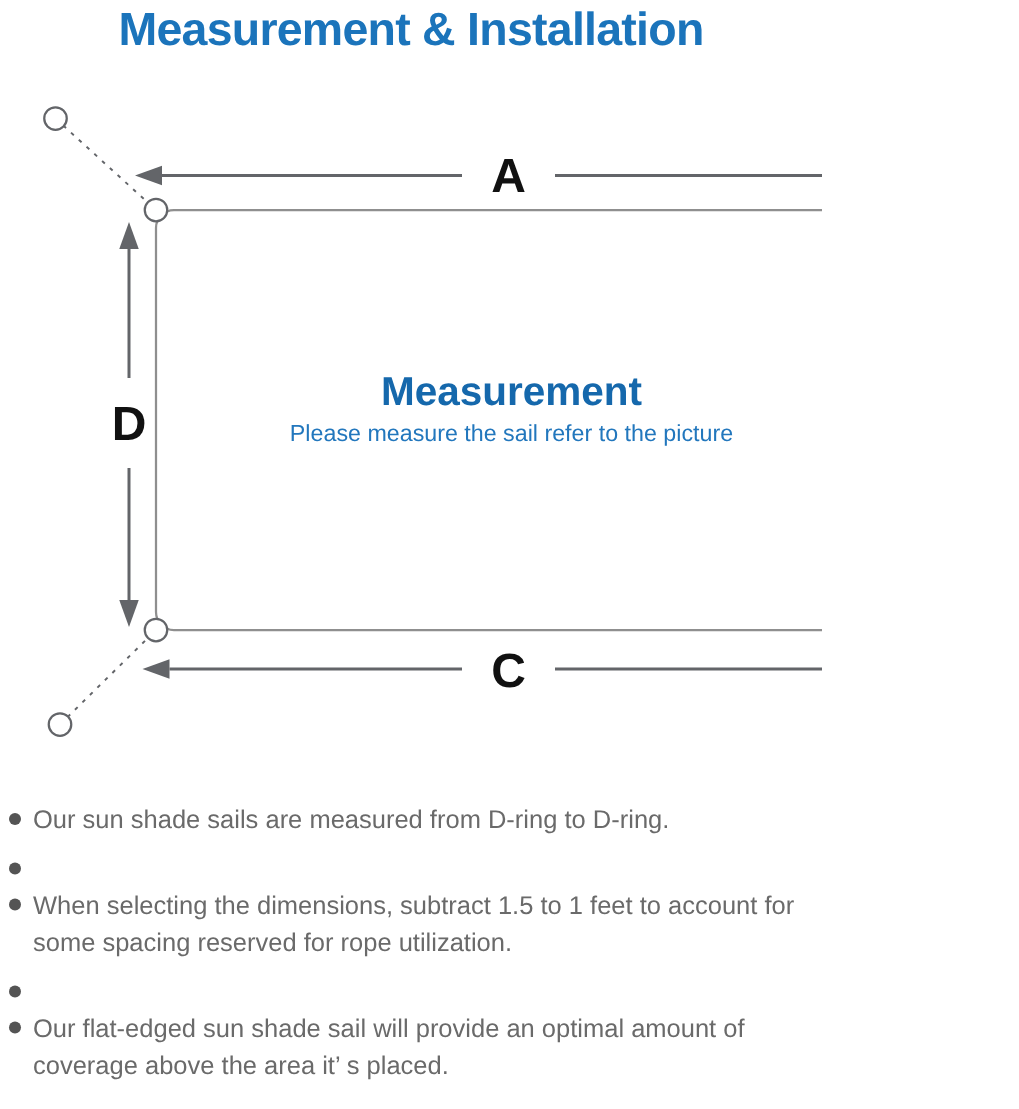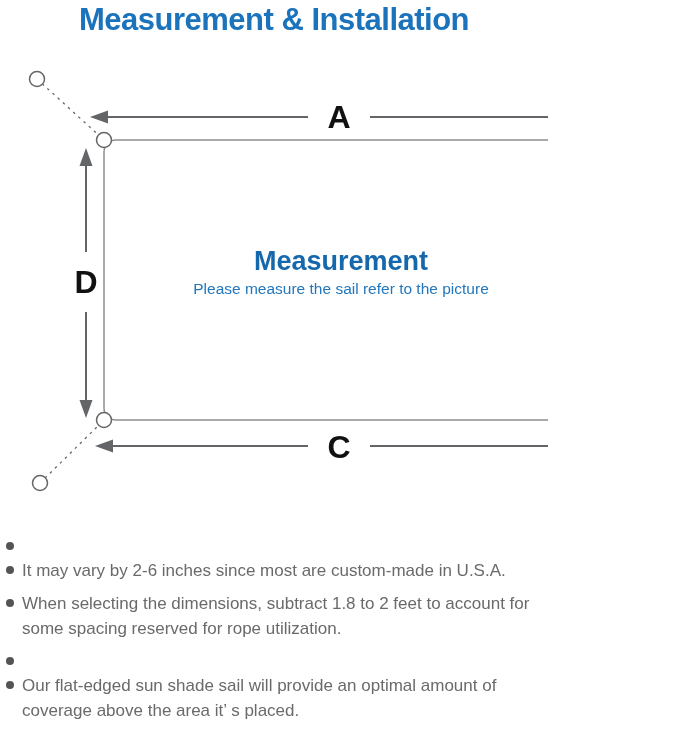--- a/index.html
+++ b/index.html
@@ -140,28 +140,28 @@
     </g>
     <text class="dim-label" x="593" y="233">B</text>
 
     <text class="center-heading" x="341" y="210">Measurement</text>
     <text class="center-sub" x="341" y="234">Please measure the sail refer to the picture</text>
   </svg>
 
   <ul class="notes-list">
     <li>
       <span class="bullet-dot"></span>
+      <span class="bullet-text">Our sun shade sails are measured from D-ring to D-ring.</span>
     </li>
     <li>
       <span class="bullet-dot"></span>
-      <span class="bullet-text">It may vary by 2-6 inches since most are custom-made in U.S.A.</span>
     </li>
     <li>
       <span class="bullet-dot"></span>
-      <span class="bullet-text">When selecting the dimensions, subtract 1.8 to 2 feet to account for some spacing reserved for rope utilization.</span>
+      <span class="bullet-text">When selecting the dimensions, subtract 1.5 to 1 feet to account for some spacing reserved for rope utilization.</span>
     </li>
     <li>
       <span class="bullet-dot"></span>
     </li>
     <li>
       <span class="bullet-dot"></span>
       <span class="bullet-text">Our flat-edged sun shade sail will provide an optimal amount of coverage above the area it’ s placed.</span>
     </li>
   </ul>
 

